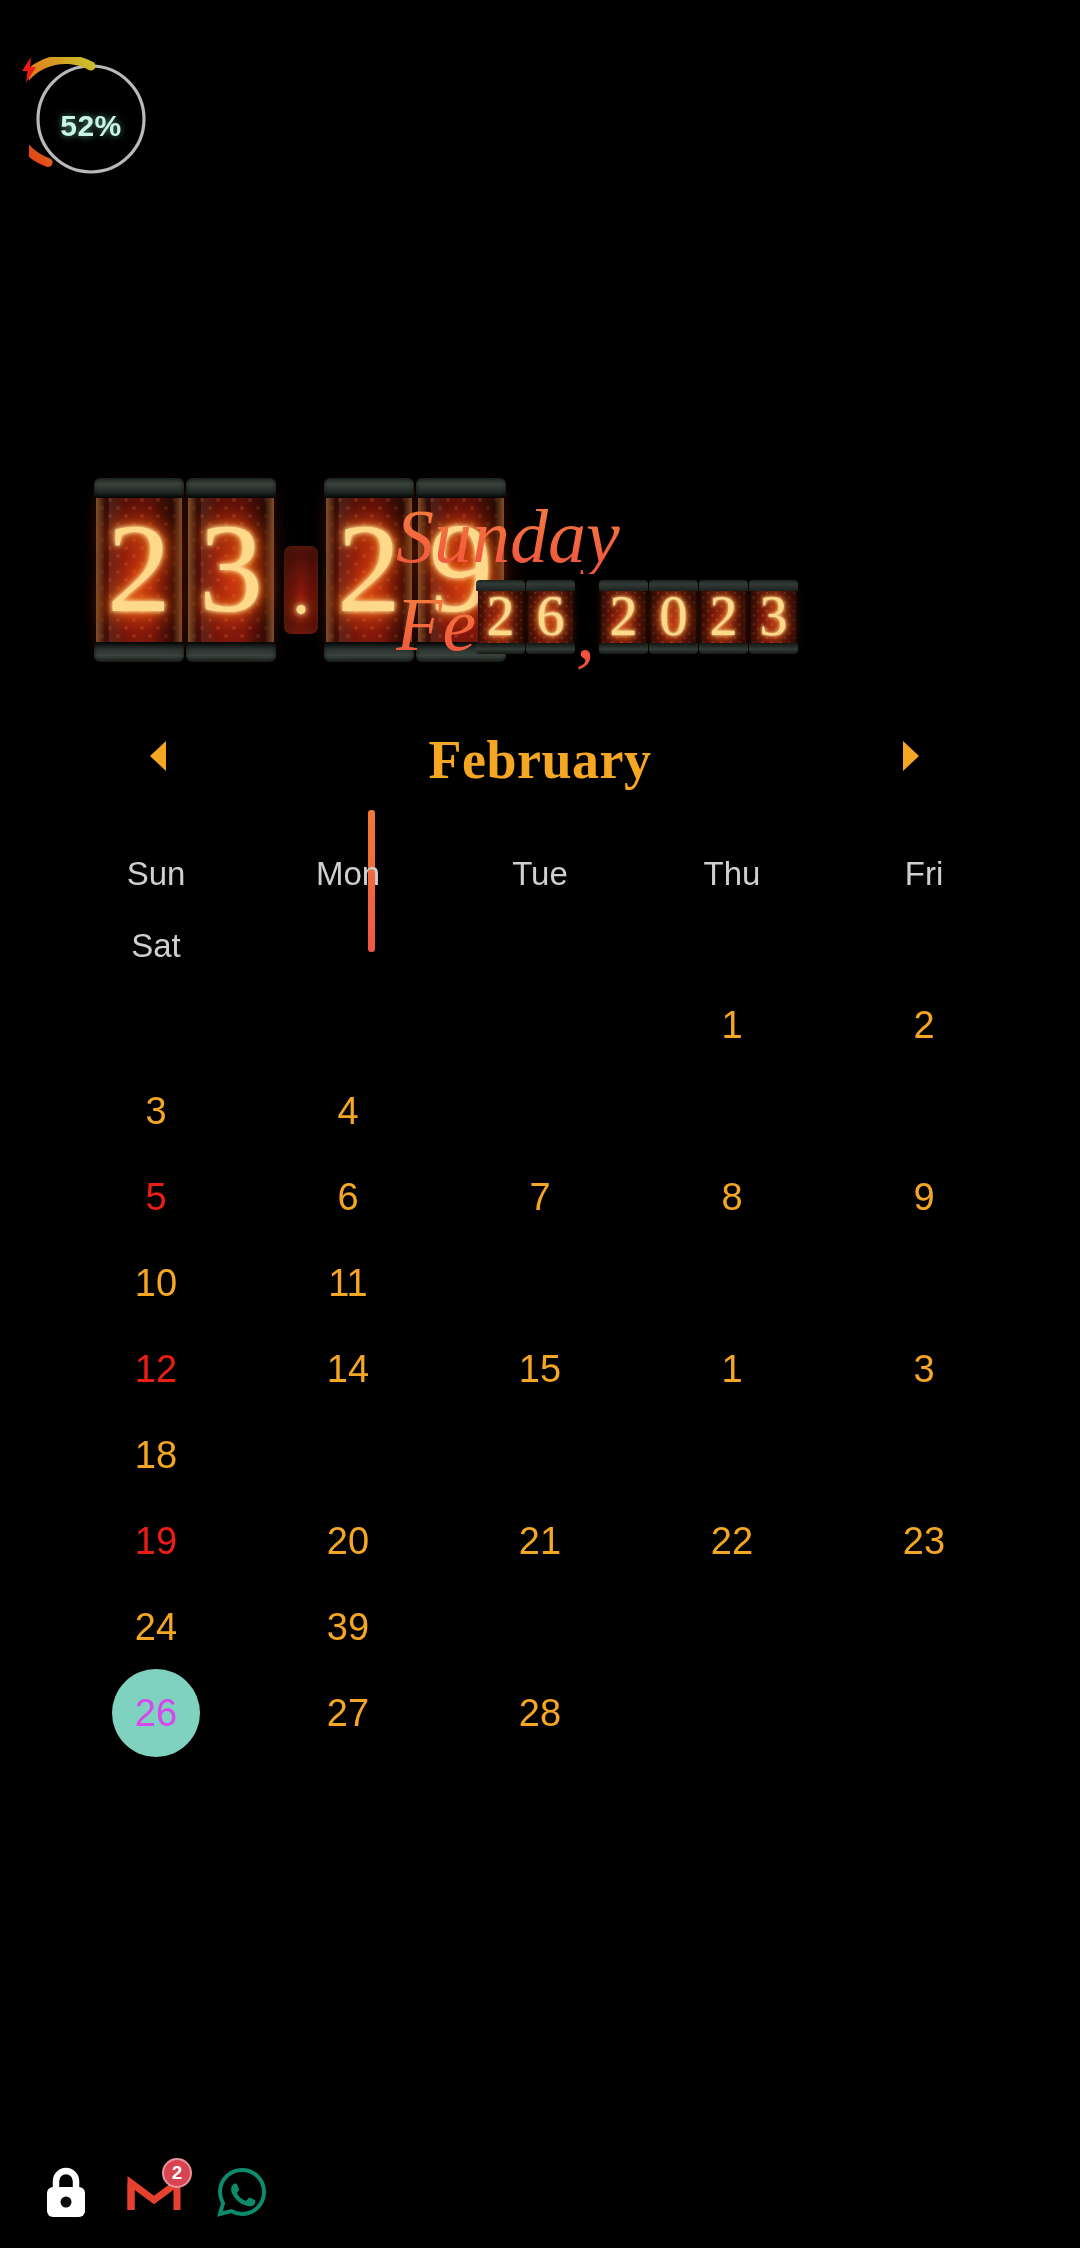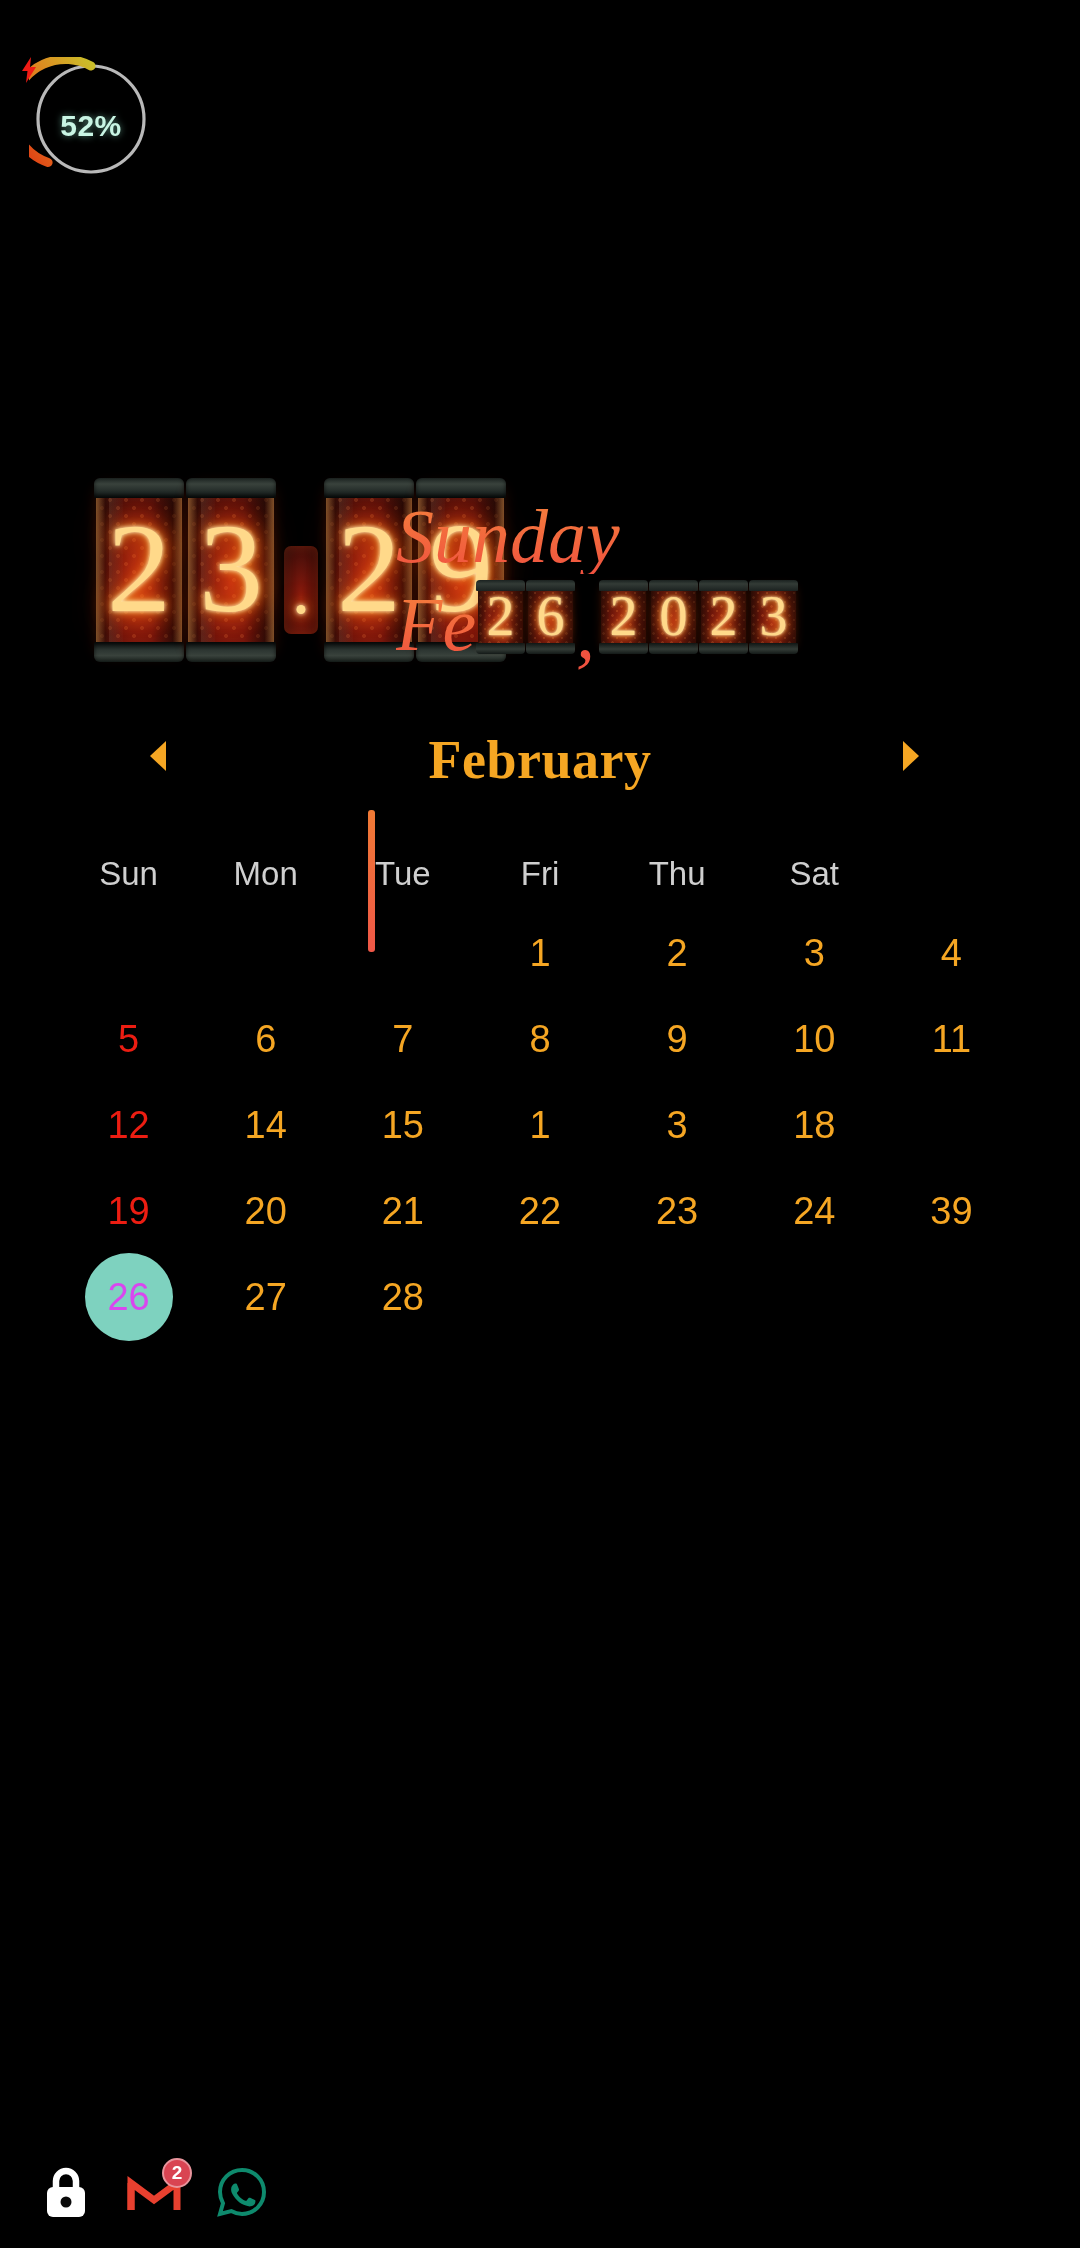--- a/index.html
+++ b/index.html
@@ -236,21 +236,21 @@
     letter-spacing:.5px;
     margin-top:8px;
   }
 
   
   #calendar{
     position:absolute; left:60px; top:838px; width:960px;
   }
   .cal-grid{
     display:grid;
-    grid-template-columns:repeat(7,1fr);
+    grid-template-columns:repeat(5,1fr);
   }
   .wd{
     height:72px;
     display:flex; align-items:center; justify-content:center;
     color:#cfcfcf; font-size:33px; font-weight:400;
   }
   .day-cell{
     height:86px;
     display:flex; align-items:center; justify-content:center;
     position:relative;
@@ -448,22 +448,22 @@
     <div id="prev-month"></div>
     <div id="month-title">February</div>
     <div id="next-month"></div>
   </div>
 
   <div id="calendar">
     <div class="cal-grid" id="weekday-row">
         <div class="wd">Sun</div>
         <div class="wd">Mon</div>
         <div class="wd">Tue</div>
+        <div class="wd">Thu</div>
         <div class="wd">Fri</div>
-        <div class="wd">Thu</div>
         <div class="wd">Sat</div>
       </div>
     <div id="day-rows">
         <div class="cal-grid">
           <div class="day-cell empty"></div>
           <div class="day-cell empty"></div>
           <div class="day-cell empty"></div>
           <div class="day-cell">
             <div class="day-num">1</div>
           </div>

